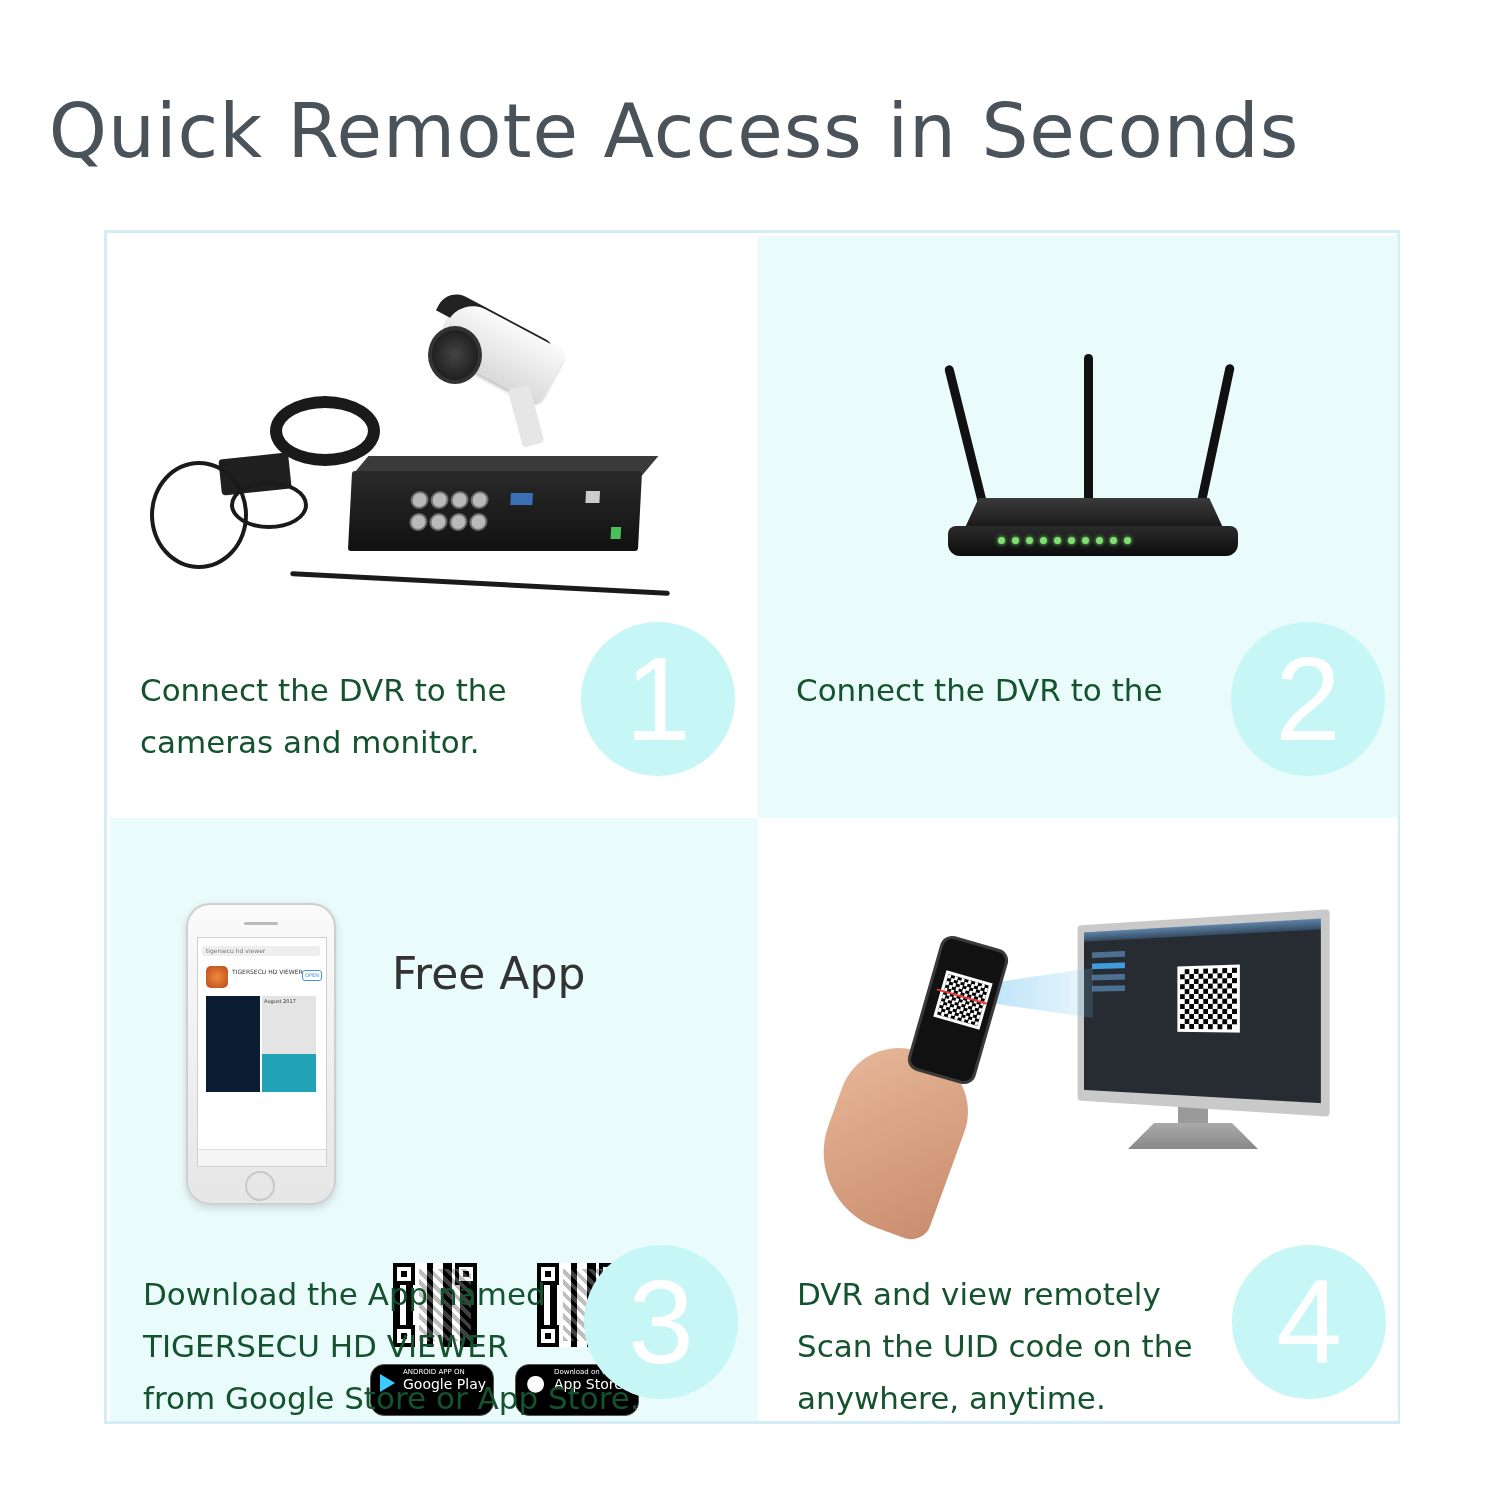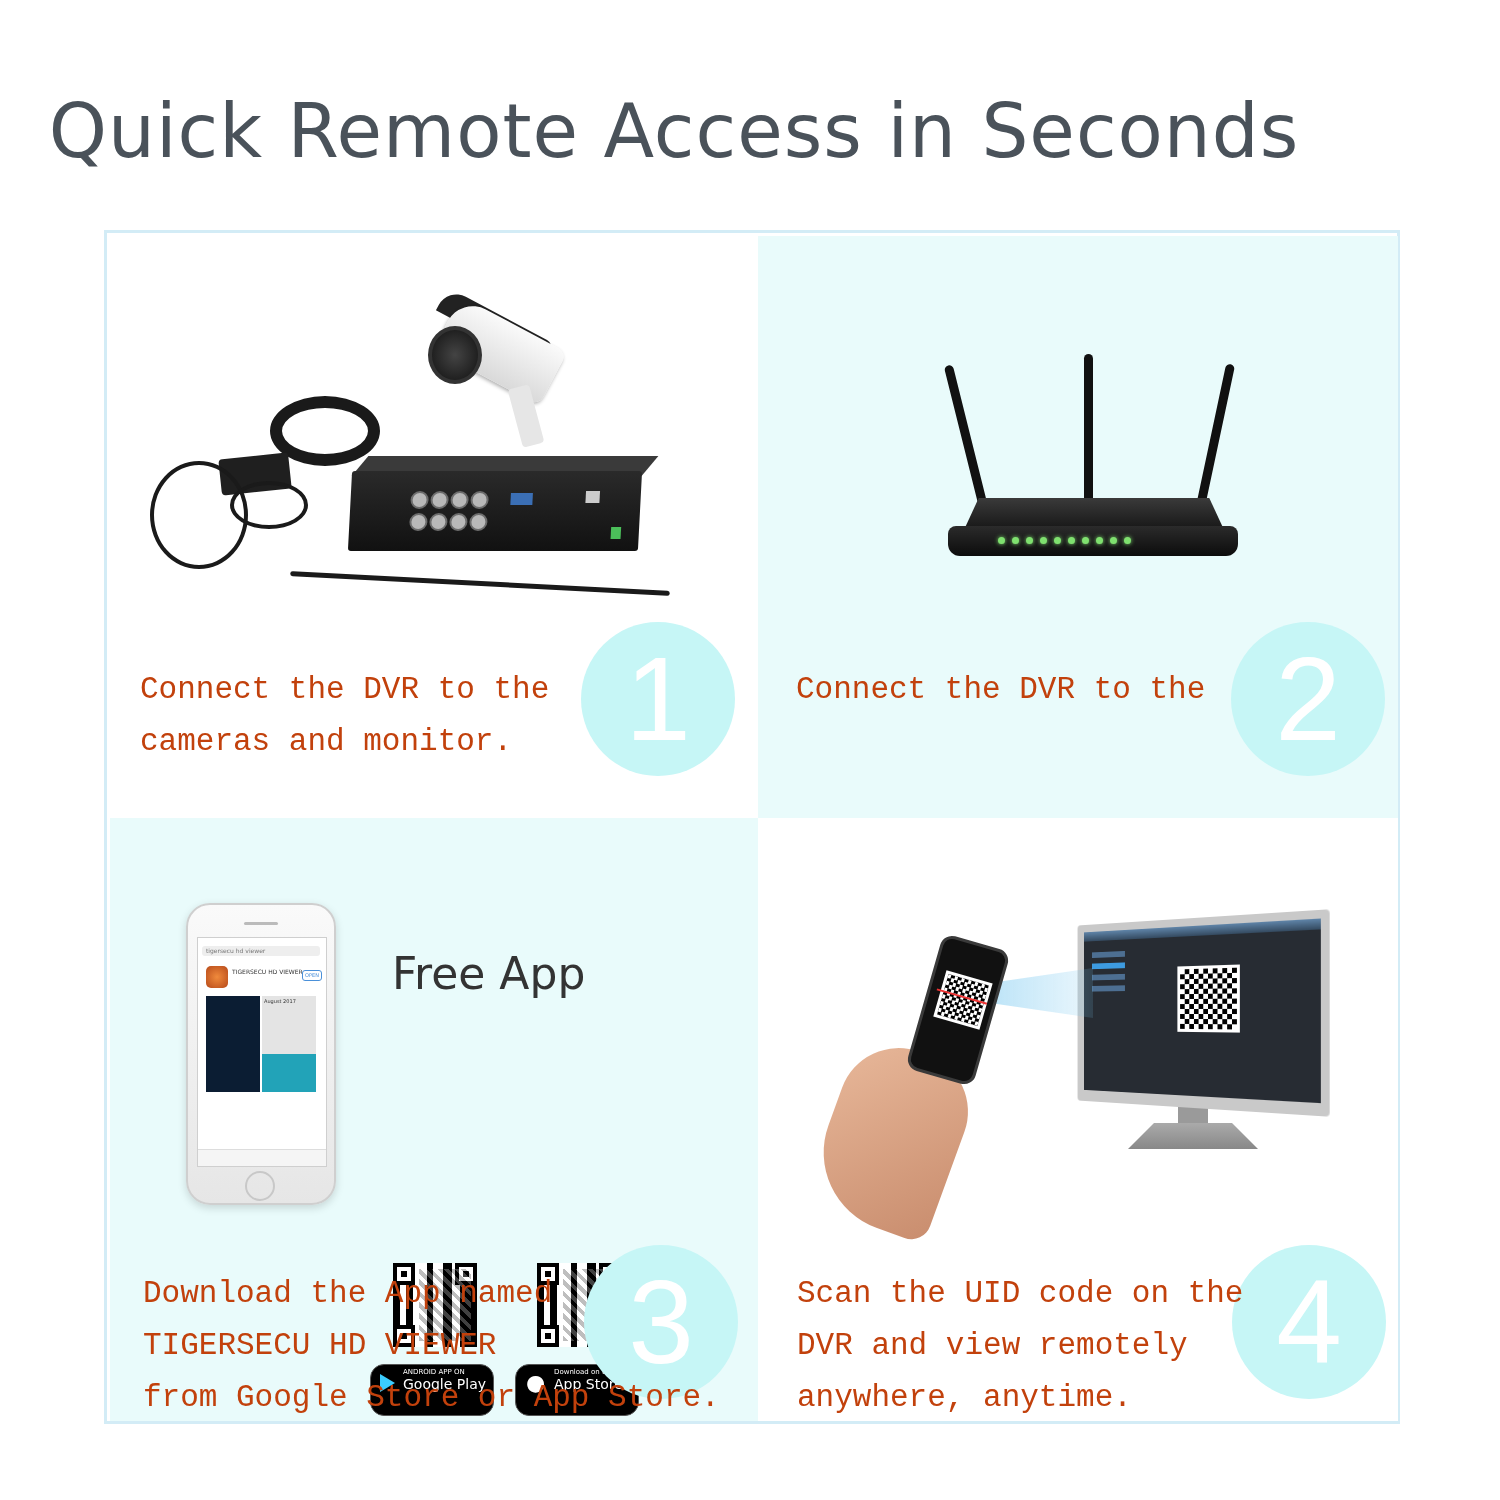--- a/index.html
+++ b/index.html
@@ -5,21 +5,21 @@
   html,body{margin:0;padding:0;background:#ffffff;}
   body{width:1500px;height:1500px;position:relative;overflow:hidden;font-family:"DejaVu Sans","Liberation Sans",sans-serif;color:#4a525a;}
   .title{position:absolute;left:0;top:88px;width:1348px;text-align:center;font-size:74px;font-weight:400;color:#4a525a;letter-spacing:1px;}
   .grid{position:absolute;left:104px;top:230px;width:1296px;height:1194px;border:3px solid #d3ecf6;box-sizing:border-box;}
   .panel{position:absolute;overflow:hidden;}
   .p1{left:3px;top:3px;width:648px;height:582px;background:#ffffff;}
   .p2{left:651px;top:3px;width:640px;height:582px;background:#e9fbfb;}
   .p3{left:3px;top:585px;width:648px;height:603px;background:#e9fbfb;}
   .p4{left:651px;top:585px;width:640px;height:603px;background:#ffffff;}
   .circle{position:absolute;width:154px;height:154px;border-radius:50%;background:#c6f6f6;color:#ffffff;font-size:118px;line-height:154px;text-align:center;font-family:"Liberation Sans",sans-serif;}
-  .desc{position:absolute;font-size:31px;line-height:52px;color:#c2410c;margin:0;font-family:Liberation Mono, monospace;}
+  .desc{position:absolute;font-size:31px;line-height:52px;color:#14532d;margin:0;}
   .desc span{display:block;white-space:nowrap;}
   
   .dvr{position:absolute;left:240px;top:235px;width:290px;height:80px;background:linear-gradient(#2a2a2a,#111);border-radius:3px;transform:skewX(-3deg);}
   .dvr-top{position:absolute;left:250px;top:220px;width:290px;height:20px;background:#3a3a3a;transform:skewX(-40deg);}
   .port{position:absolute;width:14px;height:14px;border-radius:50%;background:#b9b9b9;border:2px solid #6d6d6d;}
   .camera{position:absolute;left:330px;top:85px;width:120px;height:60px;background:linear-gradient(#fafafa,#d9d9d9);border-radius:28px 10px 10px 28px;transform:rotate(28deg);box-shadow:0 2px 4px rgba(0,0,0,.3);}
   .camera-hood{position:absolute;left:325px;top:78px;width:120px;height:26px;background:#222;border-radius:20px 8px 0 0;transform:rotate(28deg);}
   .cam-lens{position:absolute;left:318px;top:90px;width:46px;height:50px;border-radius:50%;background:radial-gradient(#444,#111);border:4px solid #333;}
   .cam-mount{position:absolute;left:405px;top:150px;width:22px;height:60px;background:#e6e6e6;transform:rotate(-15deg);border-radius:4px;}
   .coil{position:absolute;left:160px;top:160px;width:110px;height:70px;border-radius:50%;border:12px solid #1a1a1a;box-sizing:border-box;}
@@ -199,19 +199,19 @@
       </div>
       <div class="beam"></div>
       <div class="hand"></div>
       <div class="hphone">
         <div class="hphone-qr"></div>
         <div class="scanline"></div>
       </div>
     </div>
     <div class="circle" style="left:474px;top:427px;">4</div>
     <p class="desc" style="left:39px;top:450px;">
+      <span>DVR and view remotely</span>
       <span>Scan the UID code on the</span>
-      <span>DVR and view remotely</span>
       <span>anywhere, anytime.</span>
     </p>
   </div>
 
 </div>
 
 </body></html>

